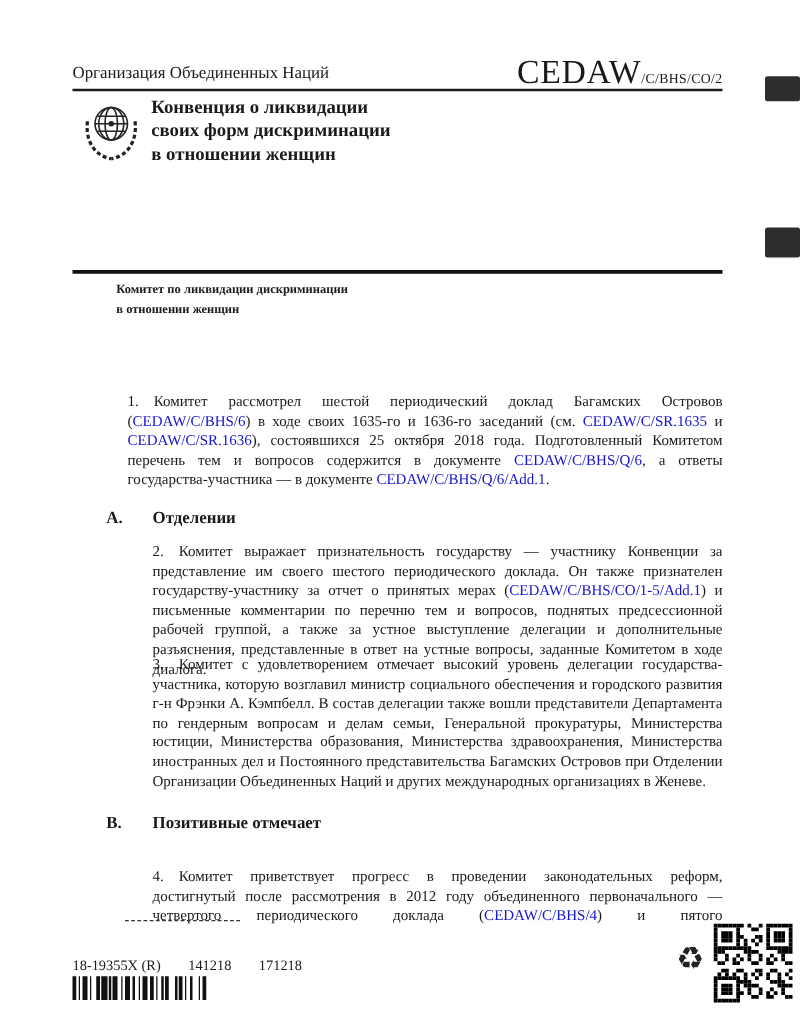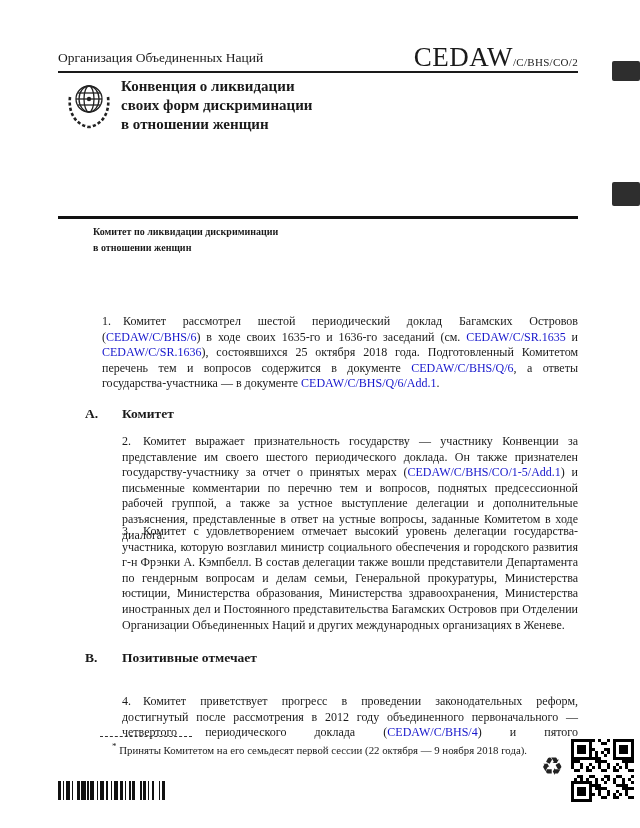--- a/index.html
+++ b/index.html
@@ -99,38 +99,38 @@
     <div>в отношении женщин</div>
   </div>
 
   <div class="abs doc-title">
   </div>
 
   <div class="abs para p1"><span>1. Комитет рассмотрел шестой периодический доклад Багамских Островов (</span><span class="lnk">CEDAW/C/BHS/6</span><span>) в ходе своих 1635-го и 1636-го заседаний (см. </span><span class="lnk">CEDAW/C/SR.1635</span><span> и </span><span class="lnk">CEDAW/C/SR.1636</span><span>), состоявшихся 25 октября 2018 года. Подготовленный Комитетом перечень тем и вопросов содержится в документе </span><span class="lnk">CEDAW/C/BHS/Q/6</span><span>, а ответы государства-участника — в документе </span><span class="lnk">CEDAW/C/BHS/Q/6/Add.1</span><span>.</span></div>
 
   <div class="abs sec-head secA">
     <span class="letter">A.</span>
-    <span>Комитет</span>
+    <span>Отделении</span>
   </div>
 
   <div class="abs para p2"><span>2. Комитет выражает признательность государству — участнику Конвенции за представление им своего шестого периодического доклада. Он также признателен государству-участнику за отчет о принятых мерах (</span><span class="lnk">CEDAW/C/BHS/CO/1-5/Add.1</span><span>) и письменные комментарии по перечню тем и вопросов, поднятых предсессионной рабочей группой, а также за устное выступление делегации и дополнительные разъяснения, представленные в ответ на устные вопросы, заданные Комитетом в ходе диалога.</span></div>
   <div class="abs para p3"><span>3. Комитет с удовлетворением отмечает высокий уровень делегации государства-участника, которую возглавил министр социального обеспечения и городского развития г-н Фрэнки А. Кэмпбелл. В состав делегации также вошли представители Департамента по гендерным вопросам и делам семьи, Генеральной прокуратуры, Министерства юстиции, Министерства образования, Министерства здравоохранения, Министерства иностранных дел и Постоянного представительства Багамских Островов при Отделении Организации Объединенных Наций и других международных организациях в Женеве.</span></div>
 
   <div class="abs sec-head secB">
     <span class="letter">B.</span>
     <span>Позитивные отмечает</span>
   </div>
 
   <div class="abs para p4"><span>4. Комитет приветствует прогресс в проведении законодательных реформ, достигнутый после рассмотрения в 2012 году объединенного первоначального — четвертого периодического доклада (</span><span class="lnk">CEDAW/C/BHS/4</span><span>) и пятого</span></div>
 
   <div class="abs fn-rule"></div>
-  <div class="abs footnote">
-    <div class="fn-body"><sup>*</sup> <span>Приняты Комитетом на его семьдесят первой сессии (22 октября — 9 ноября 2018 года).</span></div>
-  </div>
-
+
+  <div class="abs docnum">
+    <span>18-19355X (R)</span><span>141218</span><span>171218</span>
+  </div>
   <div class="abs barcode">
       <i style="width: 3.1px;"></i>
       <i style="width: 1.55px; background: transparent;"></i>
       <i style="width: 1.55px;"></i>
       <i style="width: 1.55px; background: transparent;"></i>
       <i style="width: 4.65px;"></i>
       <i style="width: 1.55px; background: transparent;"></i>
       <i style="width: 1.55px;"></i>
       <i style="width: 3.1px; background: transparent;"></i>
       <i style="width: 3.1px;"></i>

